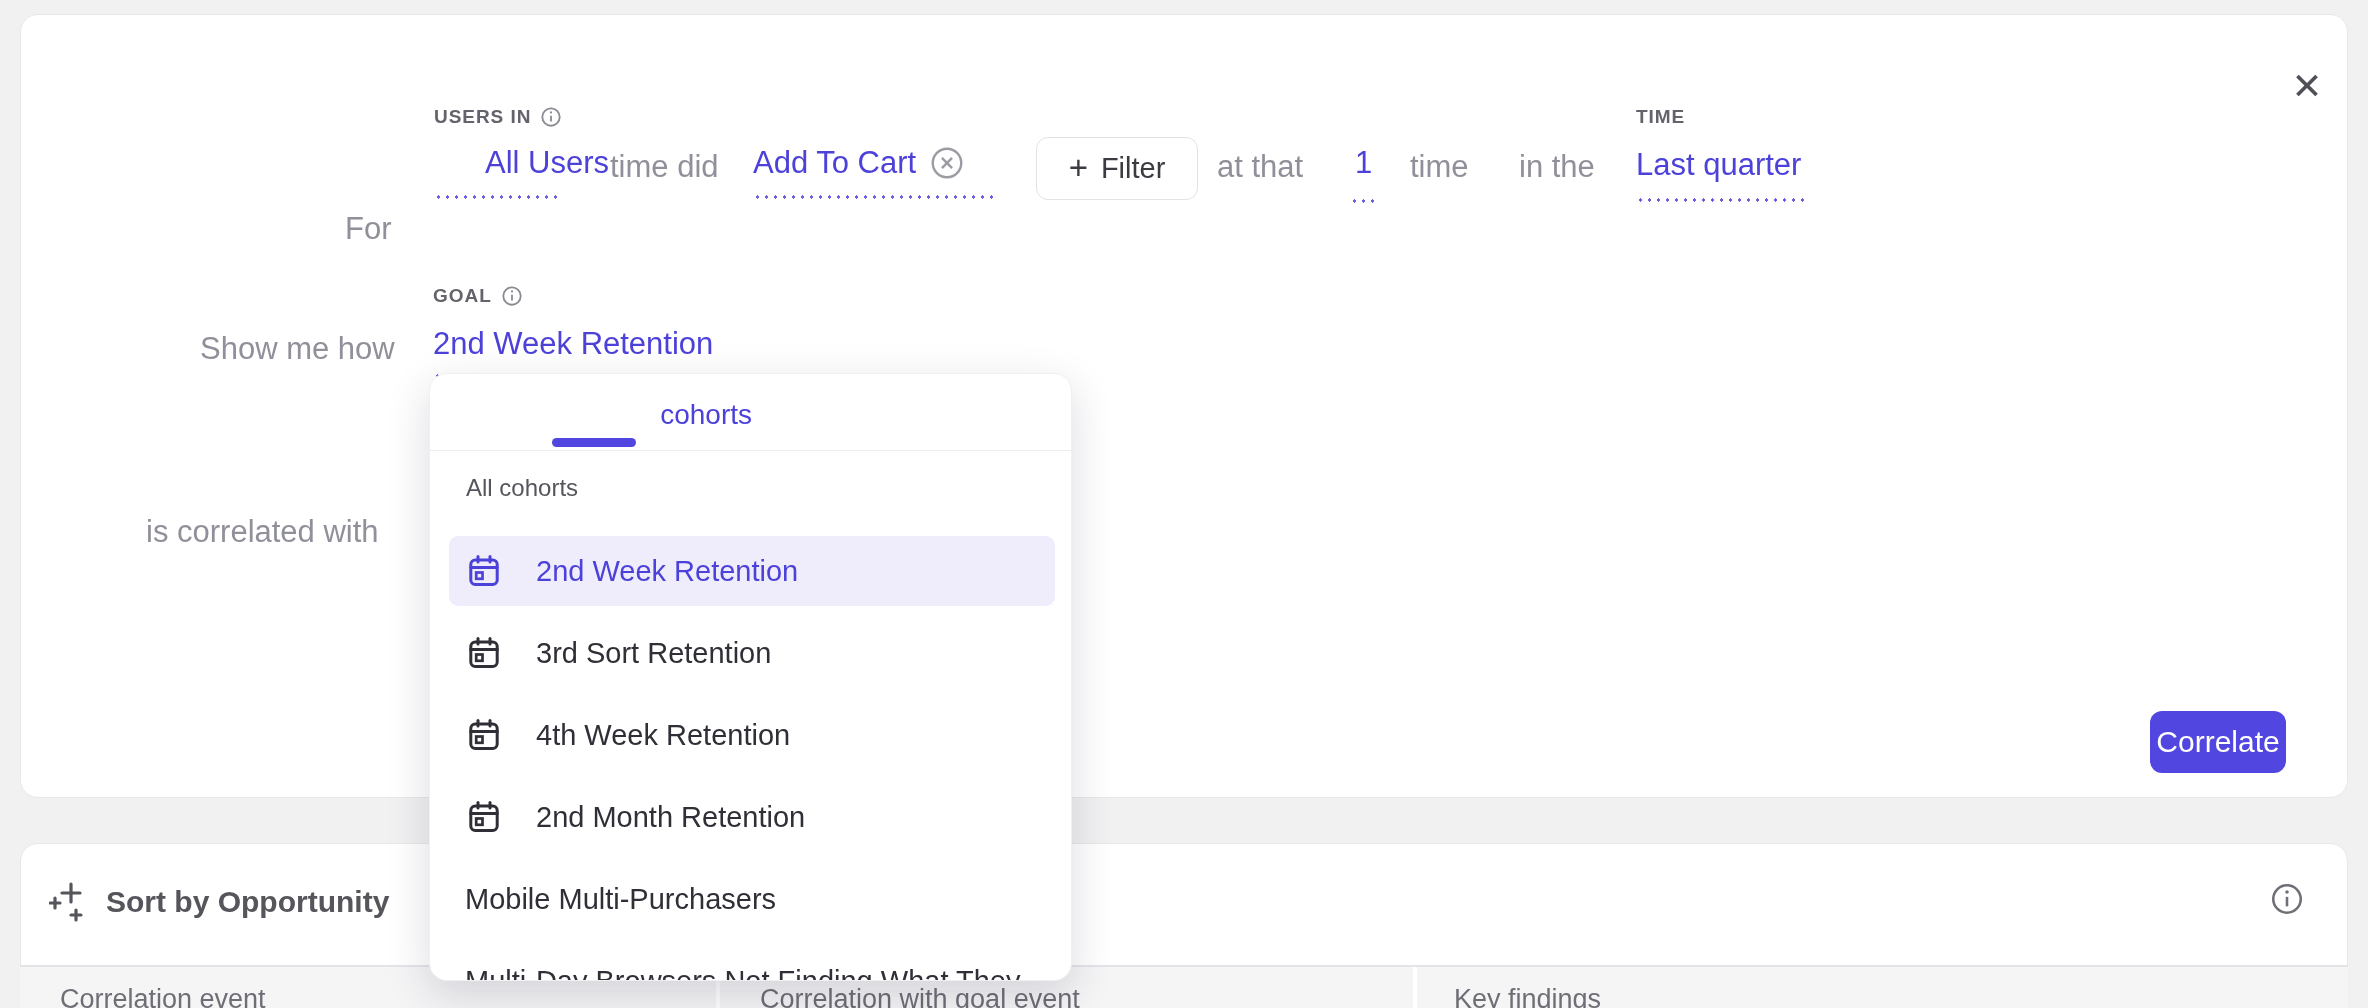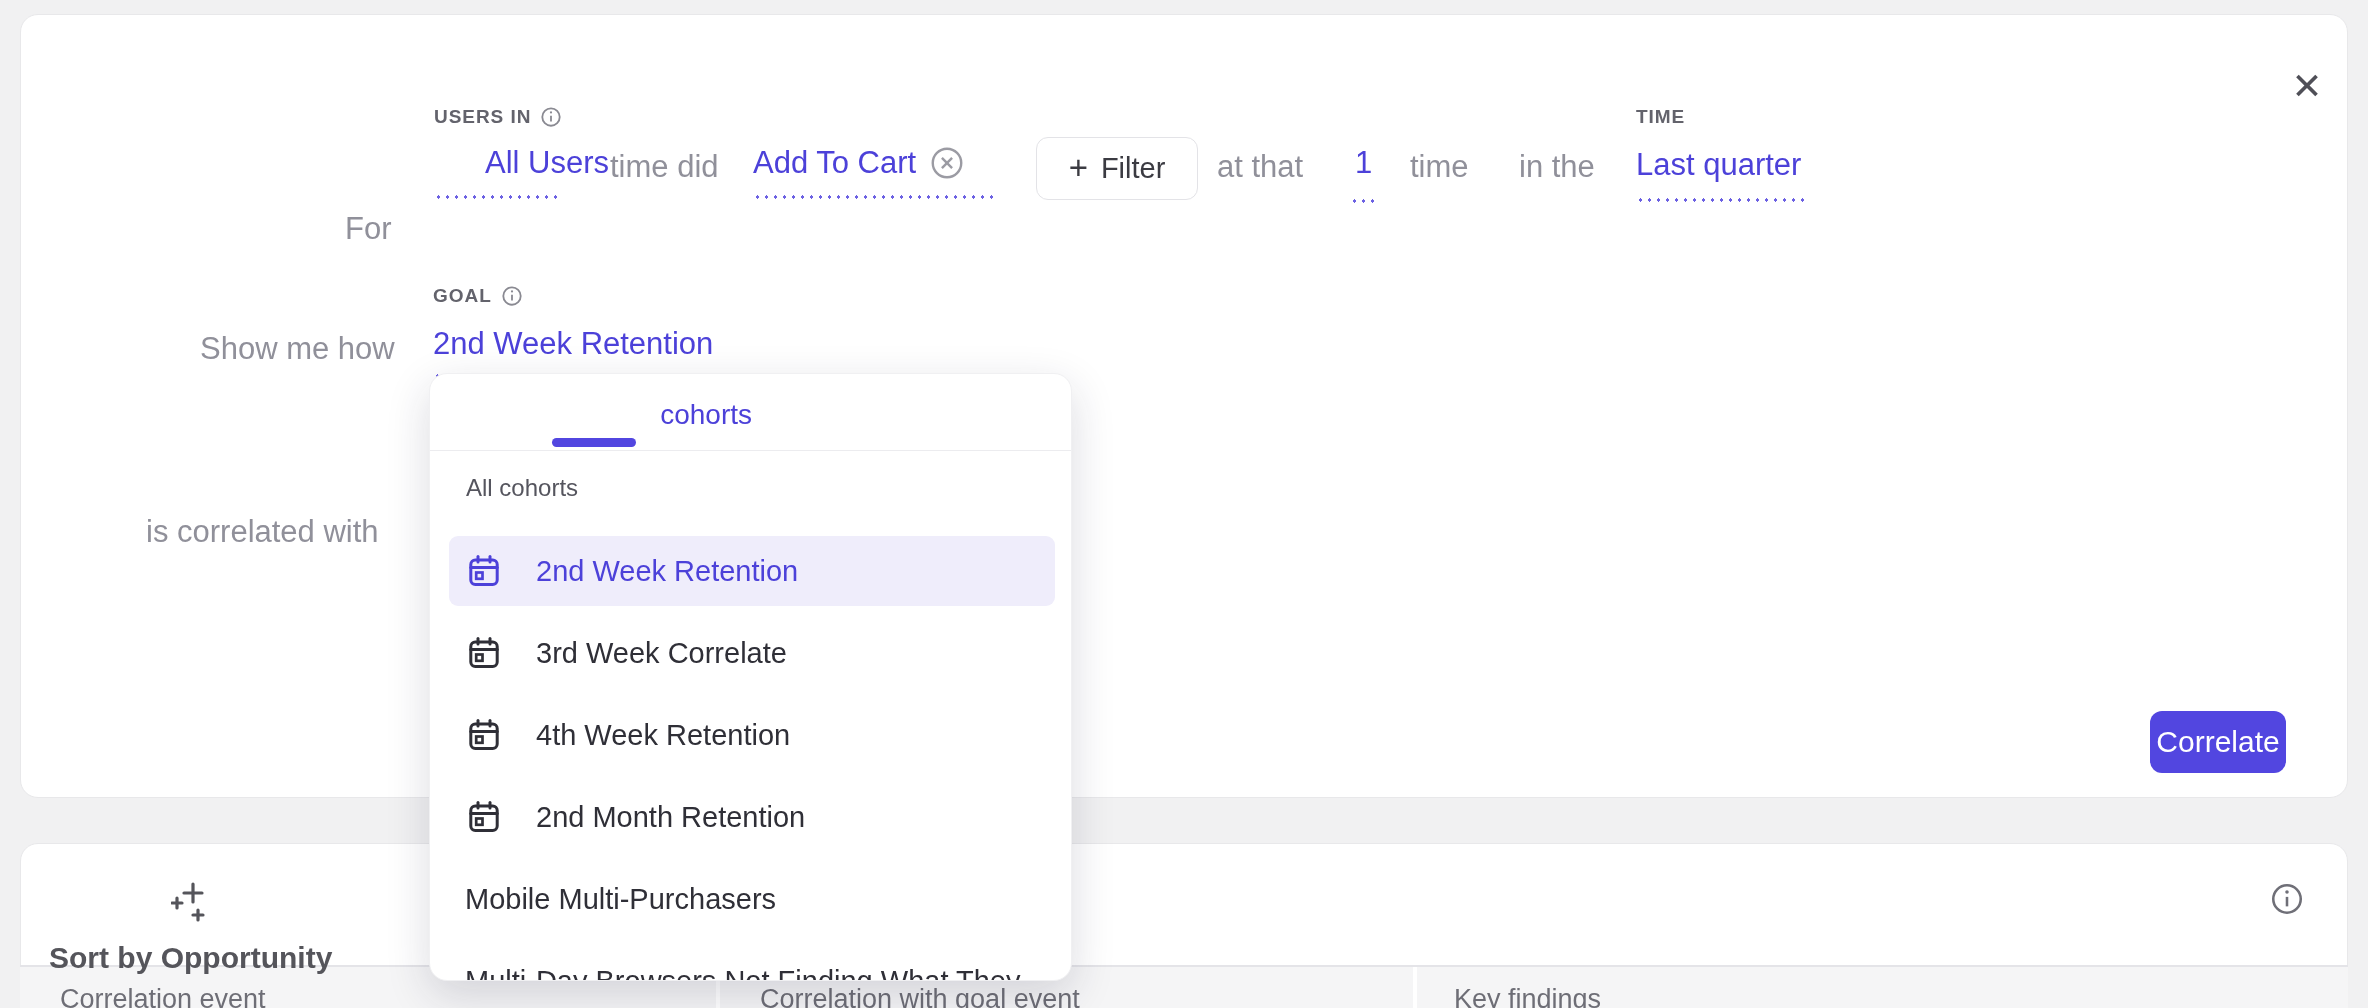--- a/index.html
+++ b/index.html
@@ -84,21 +84,20 @@
   .dd-row.selected{background:var(--accent-soft,#efedfb);}
   .dd-row.selected .dd-label{color:var(--accent-text,#4c41d9);}
   .dd-row.selected .cal-icon{color:var(--accent-text,#4c41d9);}
   .dd-row .cal-icon{color:#2f2f37;}
 
   
   #sort-button{
     position:absolute;left:49px;top:880px;display:flex;align-items:center;gap:17px;
     background:none;border:none;cursor:pointer;z-index:2;
     font-family:"Liberation Sans","DejaVu Sans",sans-serif;
-    flex-direction:column;
   }
   #sort-button .slabel{font-size:30px;font-weight:700;color:#55555b;}
   #results-info{position:absolute;left:2270px;top:882px;width:34px;height:34px;z-index:2;cursor:pointer;background:none;border:none;padding:0;}
   #table-header-row{
     position:absolute;left:20px;top:965px;width:2328px;height:178px;
     border-top:2px solid #e4e4e8;display:flex;gap:4px;background:#fff;z-index:1;
   }
   .th-cell{background:#f5f5f6;padding-top:17px;font-size:27px;color:#6e6e76;}
   .th-cell:nth-child(1){width:696px;padding-left:40px;}
   .th-cell:nth-child(2){width:693px;padding-left:40px;}
@@ -219,21 +218,21 @@
   <div class="dd-row" style="top:244px;">
     <span class="cal-icon">
       <svg width="36" height="36" viewBox="0 0 24 24" fill="none" stroke="currentColor" stroke-width="2" stroke-linecap="round">
           <rect x="3.2" y="4.6" width="17.6" height="16.4" rx="3"></rect>
           <line x1="3.2" y1="9.6" x2="20.8" y2="9.6"></line>
           <line x1="8" y1="2.4" x2="8" y2="6"></line>
           <line x1="16" y1="2.4" x2="16" y2="6"></line>
           <rect x="6.8" y="13" width="4.2" height="4.2" stroke-width="1.8"></rect>
         </svg>
     </span>
-    <span class="dd-label">3rd Week Correlate</span>
+    <span class="dd-label">3rd Sort Retention</span>
   </div>
   <div class="dd-row" style="top:326px;">
     <span class="cal-icon">
       <svg width="36" height="36" viewBox="0 0 24 24" fill="none" stroke="currentColor" stroke-width="2" stroke-linecap="round">
           <rect x="3.2" y="4.6" width="17.6" height="16.4" rx="3"></rect>
           <line x1="3.2" y1="9.6" x2="20.8" y2="9.6"></line>
           <line x1="8" y1="2.4" x2="8" y2="6"></line>
           <line x1="16" y1="2.4" x2="16" y2="6"></line>
           <rect x="6.8" y="13" width="4.2" height="4.2" stroke-width="1.8"></rect>
         </svg>

